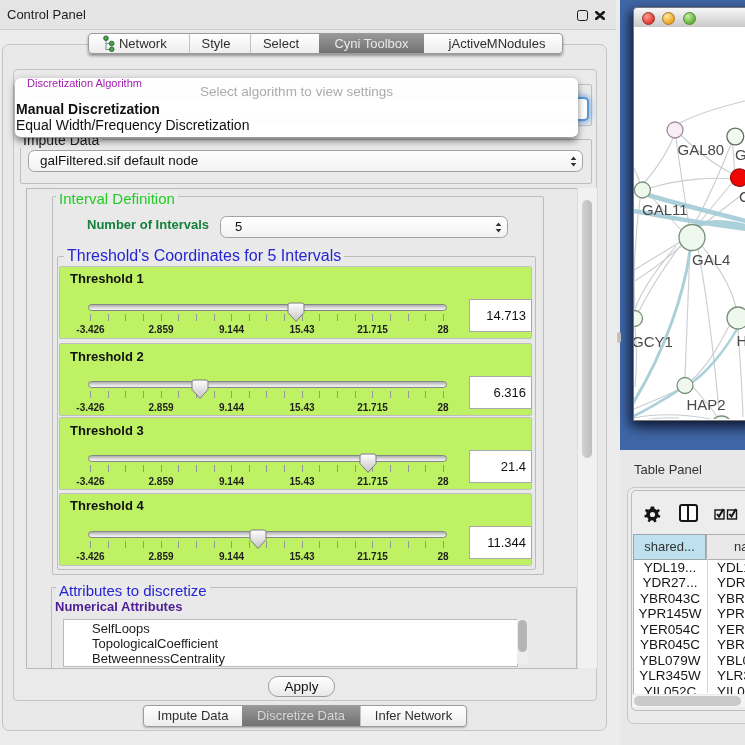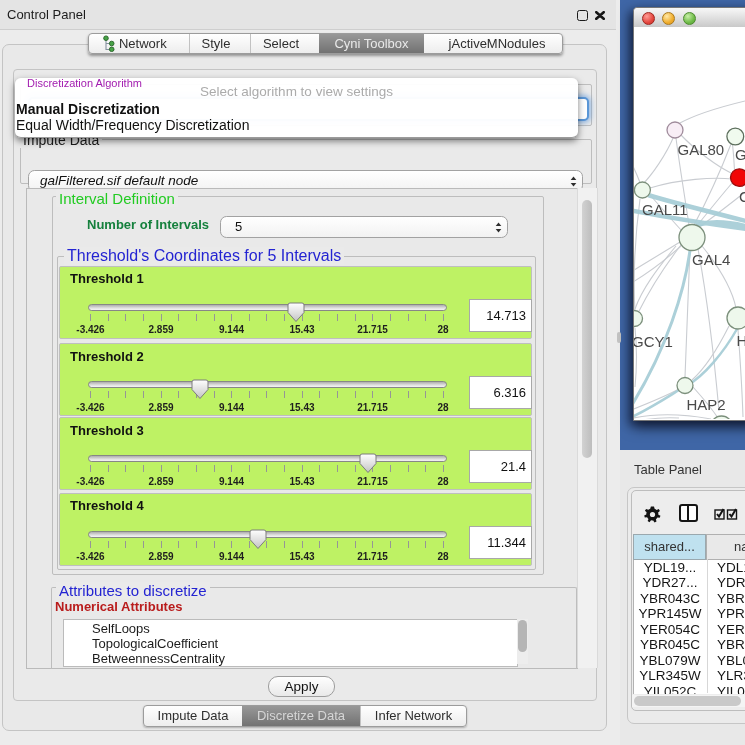--- a/index.html
+++ b/index.html
@@ -26,21 +26,21 @@
 #dcombo{left:28px;top:97px;width:557px;height:20px;background:#fff;border:2px solid #5a96d6;border-radius:5px;box-shadow:0 0 5px 2px rgba(90,150,220,0.6);}
 
 #popup{z-index:20;left:15px;top:78px;width:563px;height:59px;background:rgba(255,255,255,0.97);border-radius:6px;box-shadow:0 3px 7px rgba(0,0,0,0.5);border-bottom:1px solid rgba(130,130,130,0.8);}
 #pp1{z-index:21;left:0;top:6px;width:563px;text-align:center;font-size:13.5px;color:#ababab;}
 #pp2{z-index:21;left:1px;top:23px;font-size:14px;font-weight:bold;color:#111;}
 #pp3{z-index:21;left:1px;top:39px;font-size:14px;color:#111;}
 
 #tdgroup{left:20px;top:139px;width:570px;height:43px;}
 #tdtitle{left:20px;top:132px;color:#1b1b1b;}
 .combo{background:linear-gradient(#ffffff,#f2f2f2);border:1px solid #a2a2a2;border-radius:6.5px;font-size:13px;color:#111;}
-#galcombo{left:28px;top:170px;width:553px;height:20px;line-height:20px;font-style:italic;}
+#galcombo{left:28px;top:150px;width:553px;height:20px;line-height:20px;}
 .cval{padding-left:11px;}
 .carr{position:absolute;right:5px;top:0;height:100%;display:flex;flex-direction:column;justify-content:center;}
 .carr svg{display:block;}
 
 #spane{left:26px;top:188px;width:550px;height:479px;border:1px solid #bababa;background:#e9e9e9;}
 #vsb{left:577px;top:188px;width:19px;height:480px;background:#f1f1f1;border:1px solid #dadada;border-width:0 1px;}
 #vsbthumb{left:582px;top:200px;width:10px;height:258px;background:linear-gradient(90deg,#d2d2d2,#bdbdbd);border-radius:5px;}
 
 #igroup{left:52px;top:196px;width:490px;height:376.5px;}
 #ititle{left:56px;top:190px;color:#22cb22;font-size:15px;}
@@ -52,21 +52,21 @@
 .stitle{position:absolute;left:10px;top:4.5px;font-size:13px;font-weight:bold;color:#111;}
 .strack{position:absolute;left:28px;top:37px;width:357px;height:5px;border:1px solid #878787;border-radius:3.5px;background:linear-gradient(#aeaeae,#e3e3e3 65%,#f3f3f3);}
 .sticks{position:absolute;left:30px;top:47px;width:355px;height:7px;background:repeating-linear-gradient(90deg,#969696 0px,#969696 1px,transparent 1px,transparent 17.65px);}
 .slabels{position:absolute;left:0;top:57.5px;width:471px;height:11px;font-size:10px;font-weight:bold;color:#1f1f1f;}
 .slabels span{position:absolute;transform:translateX(-50%);}
 .sthumb{position:absolute;top:35px;}
 .sval{position:absolute;left:409px;top:32px;width:56px;height:31px;background:#fff;border:1px solid #a8a8a8;font-size:13px;color:#111;text-align:right;line-height:31px;padding-right:5px;}
 
 #agroup{left:51px;top:587px;width:524px;height:81px;border:1px solid #bdbdbd;border-bottom:none;border-radius:2px 2px 0 0;}
 #atitle{left:56px;top:582px;color:#2424d2;font-size:15px;}
-#numattr{left:55px;top:598.5px;font-size:13px;font-weight:bold;color:#b91c1c;}
+#numattr{left:55px;top:598.5px;font-size:13px;font-weight:bold;color:#4c1d95;}
 #alist{padding-top:1px;left:63px;top:618.5px;width:453px;height:45.5px;background:#fff;border:1px solid #bbb;overflow:hidden;font-size:13px;color:#1c1c1c;}
 #alist div{padding-left:5px;height:15.2px;line-height:15.2px;margin-left:23px;}
 #alsb{left:517px;top:619px;width:11px;height:45px;background:#ededed;}
 #alsbthumb{left:518px;top:620px;width:9px;height:32px;background:#b5b5b5;border-radius:4.5px;}
 #applybtn{left:268px;top:676px;width:65px;height:19px;background:linear-gradient(#fefefe,#e9e9e9);border:1px solid #9d9d9d;border-radius:10px;text-align:center;line-height:19px;font-size:13.5px;color:#111;}
 #btabbar{left:143px;top:705px;height:20px;display:flex;background:linear-gradient(#ffffff,#ededed);border:1px solid #9c9c9c;border-radius:4px;box-shadow:0 1px 2px rgba(0,0,0,0.25);overflow:hidden;}
 .btab{height:20px;line-height:20px;text-align:center;font-size:13px;color:#2e2e2e;}
 
 #bluebg{left:620px;top:0;width:125px;height:450px;background:#3f66a6;}
 #divhandle{left:616.5px;top:332px;width:4px;height:11px;background:#c2c2c2;border-radius:2px;}

